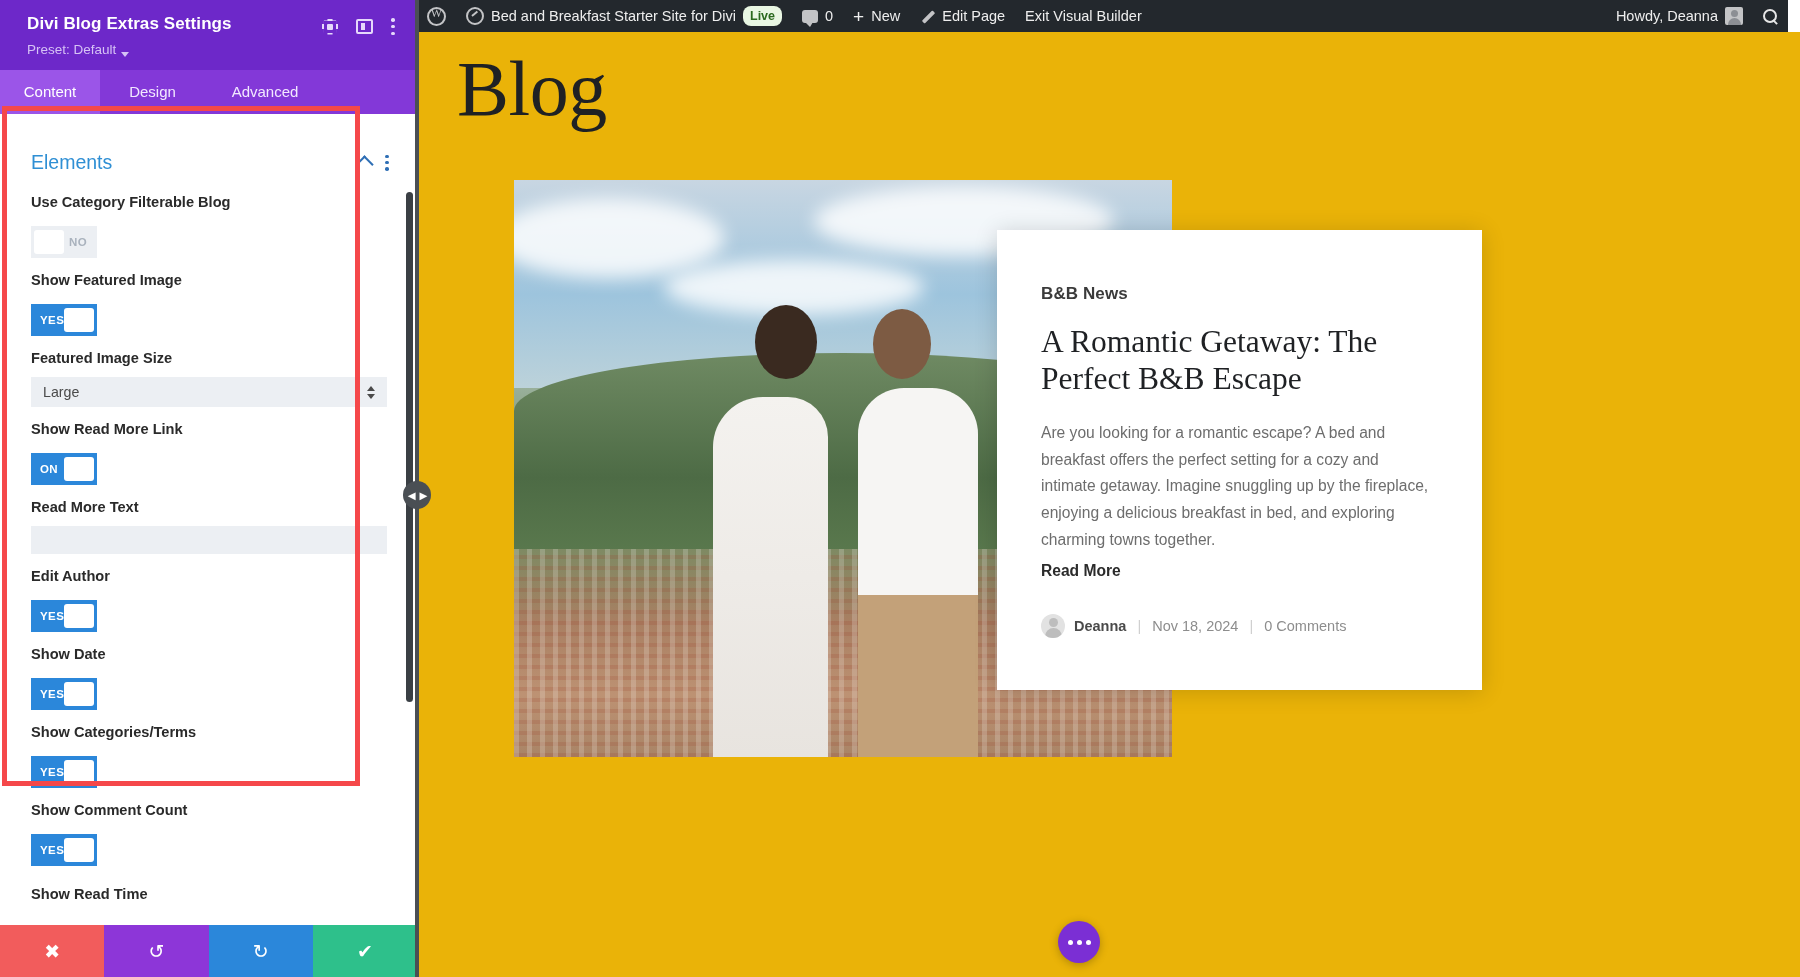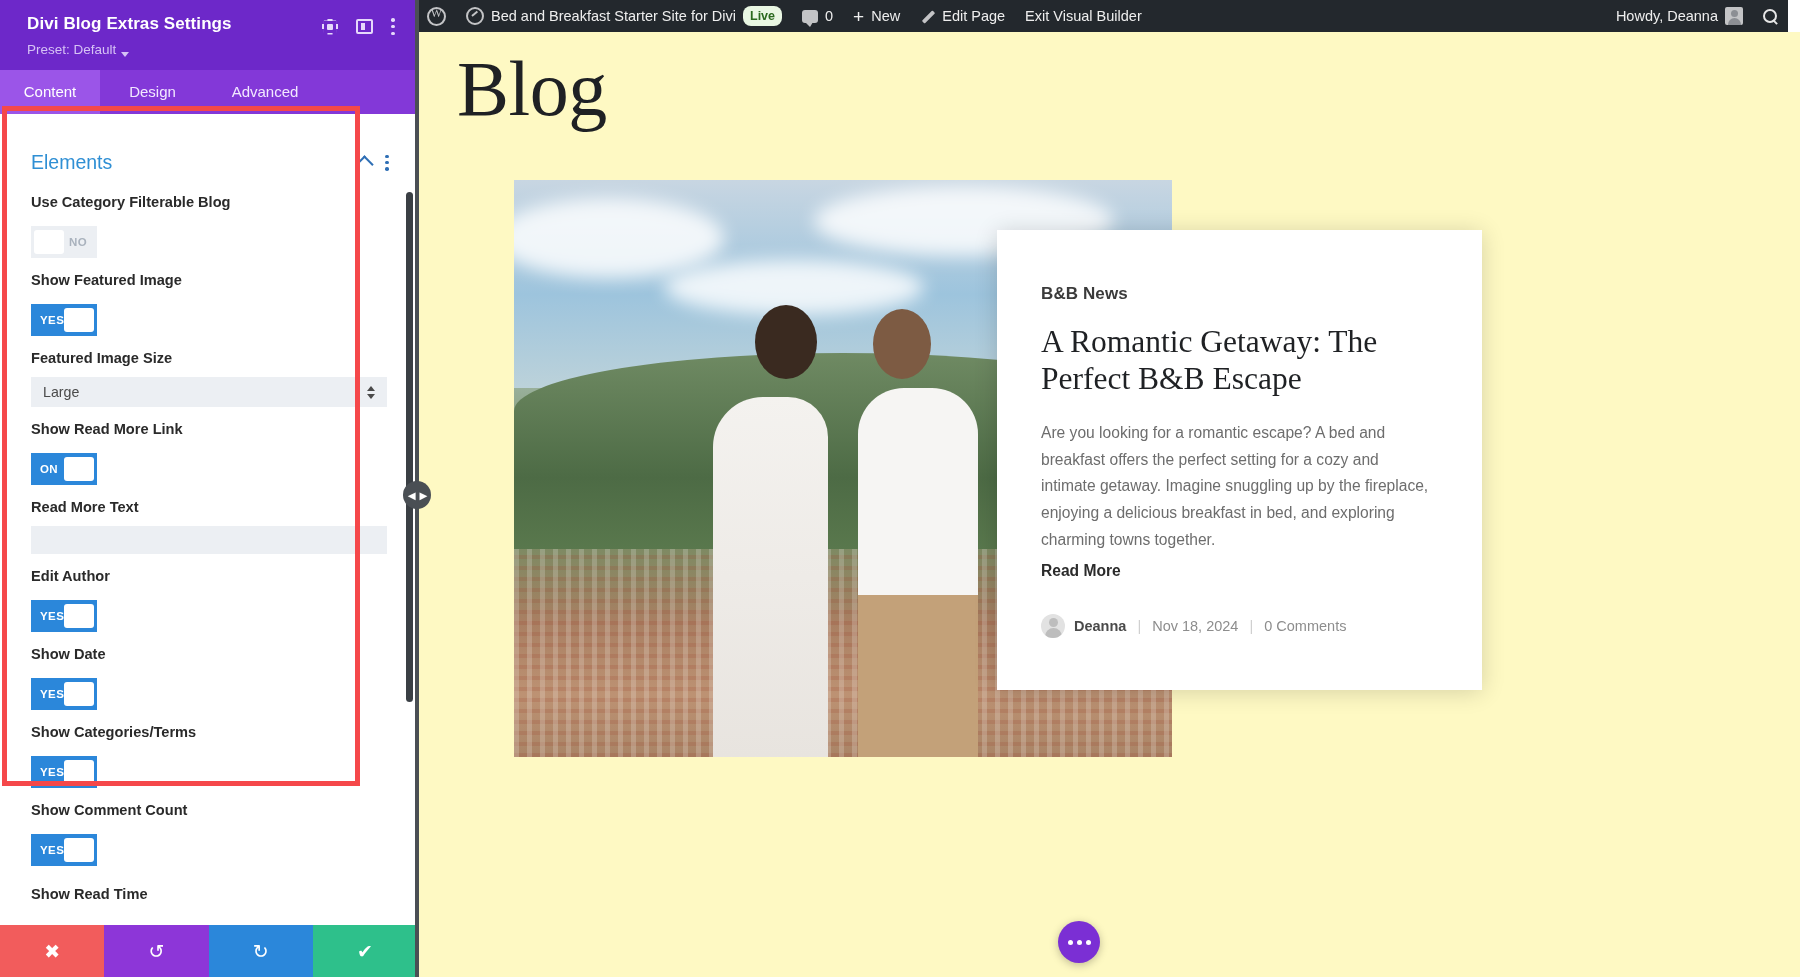--- a/index.html
+++ b/index.html
@@ -76,21 +76,21 @@
     border-radius:50%; left:0; top:0;
   }
   .search-ico::after{
     content:""; position:absolute; width:6px; height:2px; background:#e6e6e6;
     transform: rotate(45deg); left:9px; top:12px;
   }
 
   
   .site {
     position: absolute; left: 417px; top: 32px; right: 0; bottom: 0;
-    background: #fef9c3; overflow: hidden;
+    background: #eab308; overflow: hidden;
   }
   .blog-title {
     font-family: "Liberation Serif", serif;
     font-size: 78px; color: #1f2124; font-weight: 400;
     padding: 12px 0 0 40px; letter-spacing: -0.5px;
   }
   .post-wrap { position: relative; margin-top: 46px; }
   .featured-img {
     position: absolute; left: 97px; top: 0; width: 658px; height: 577px;
     background:

